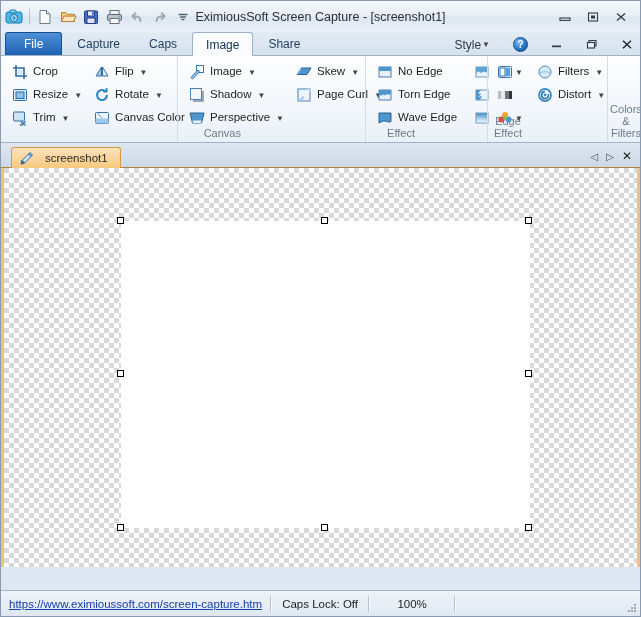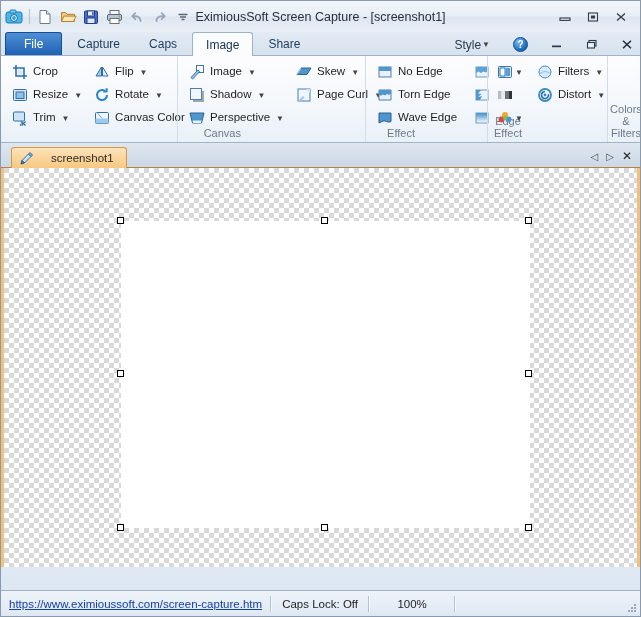--- a/index.html
+++ b/index.html
@@ -164,21 +164,21 @@
   .doctabbar {
     height: 25px;
     background: linear-gradient(#dfe7f0, #ccd8e6);
     display: flex; align-items: flex-end;
     padding-left: 10px;
     border-bottom: 1px solid #b3823c;
     position: relative;
   }
   .doctab {
     height: 21px;
-    display: flex; align-items: center; gap: 17px;
+    display: flex; align-items: center; gap: 11px;
     padding: 0 12px 0 8px;
     font-size: 11.5px;
     color: #2a2a2a;
     background: linear-gradient(#fde3bb, #f8c87f);
     border: 1px solid #d79a42;
     border-bottom: none;
     border-radius: 3px 3px 0 0;
     position: relative;
     top: 1px;
   }

